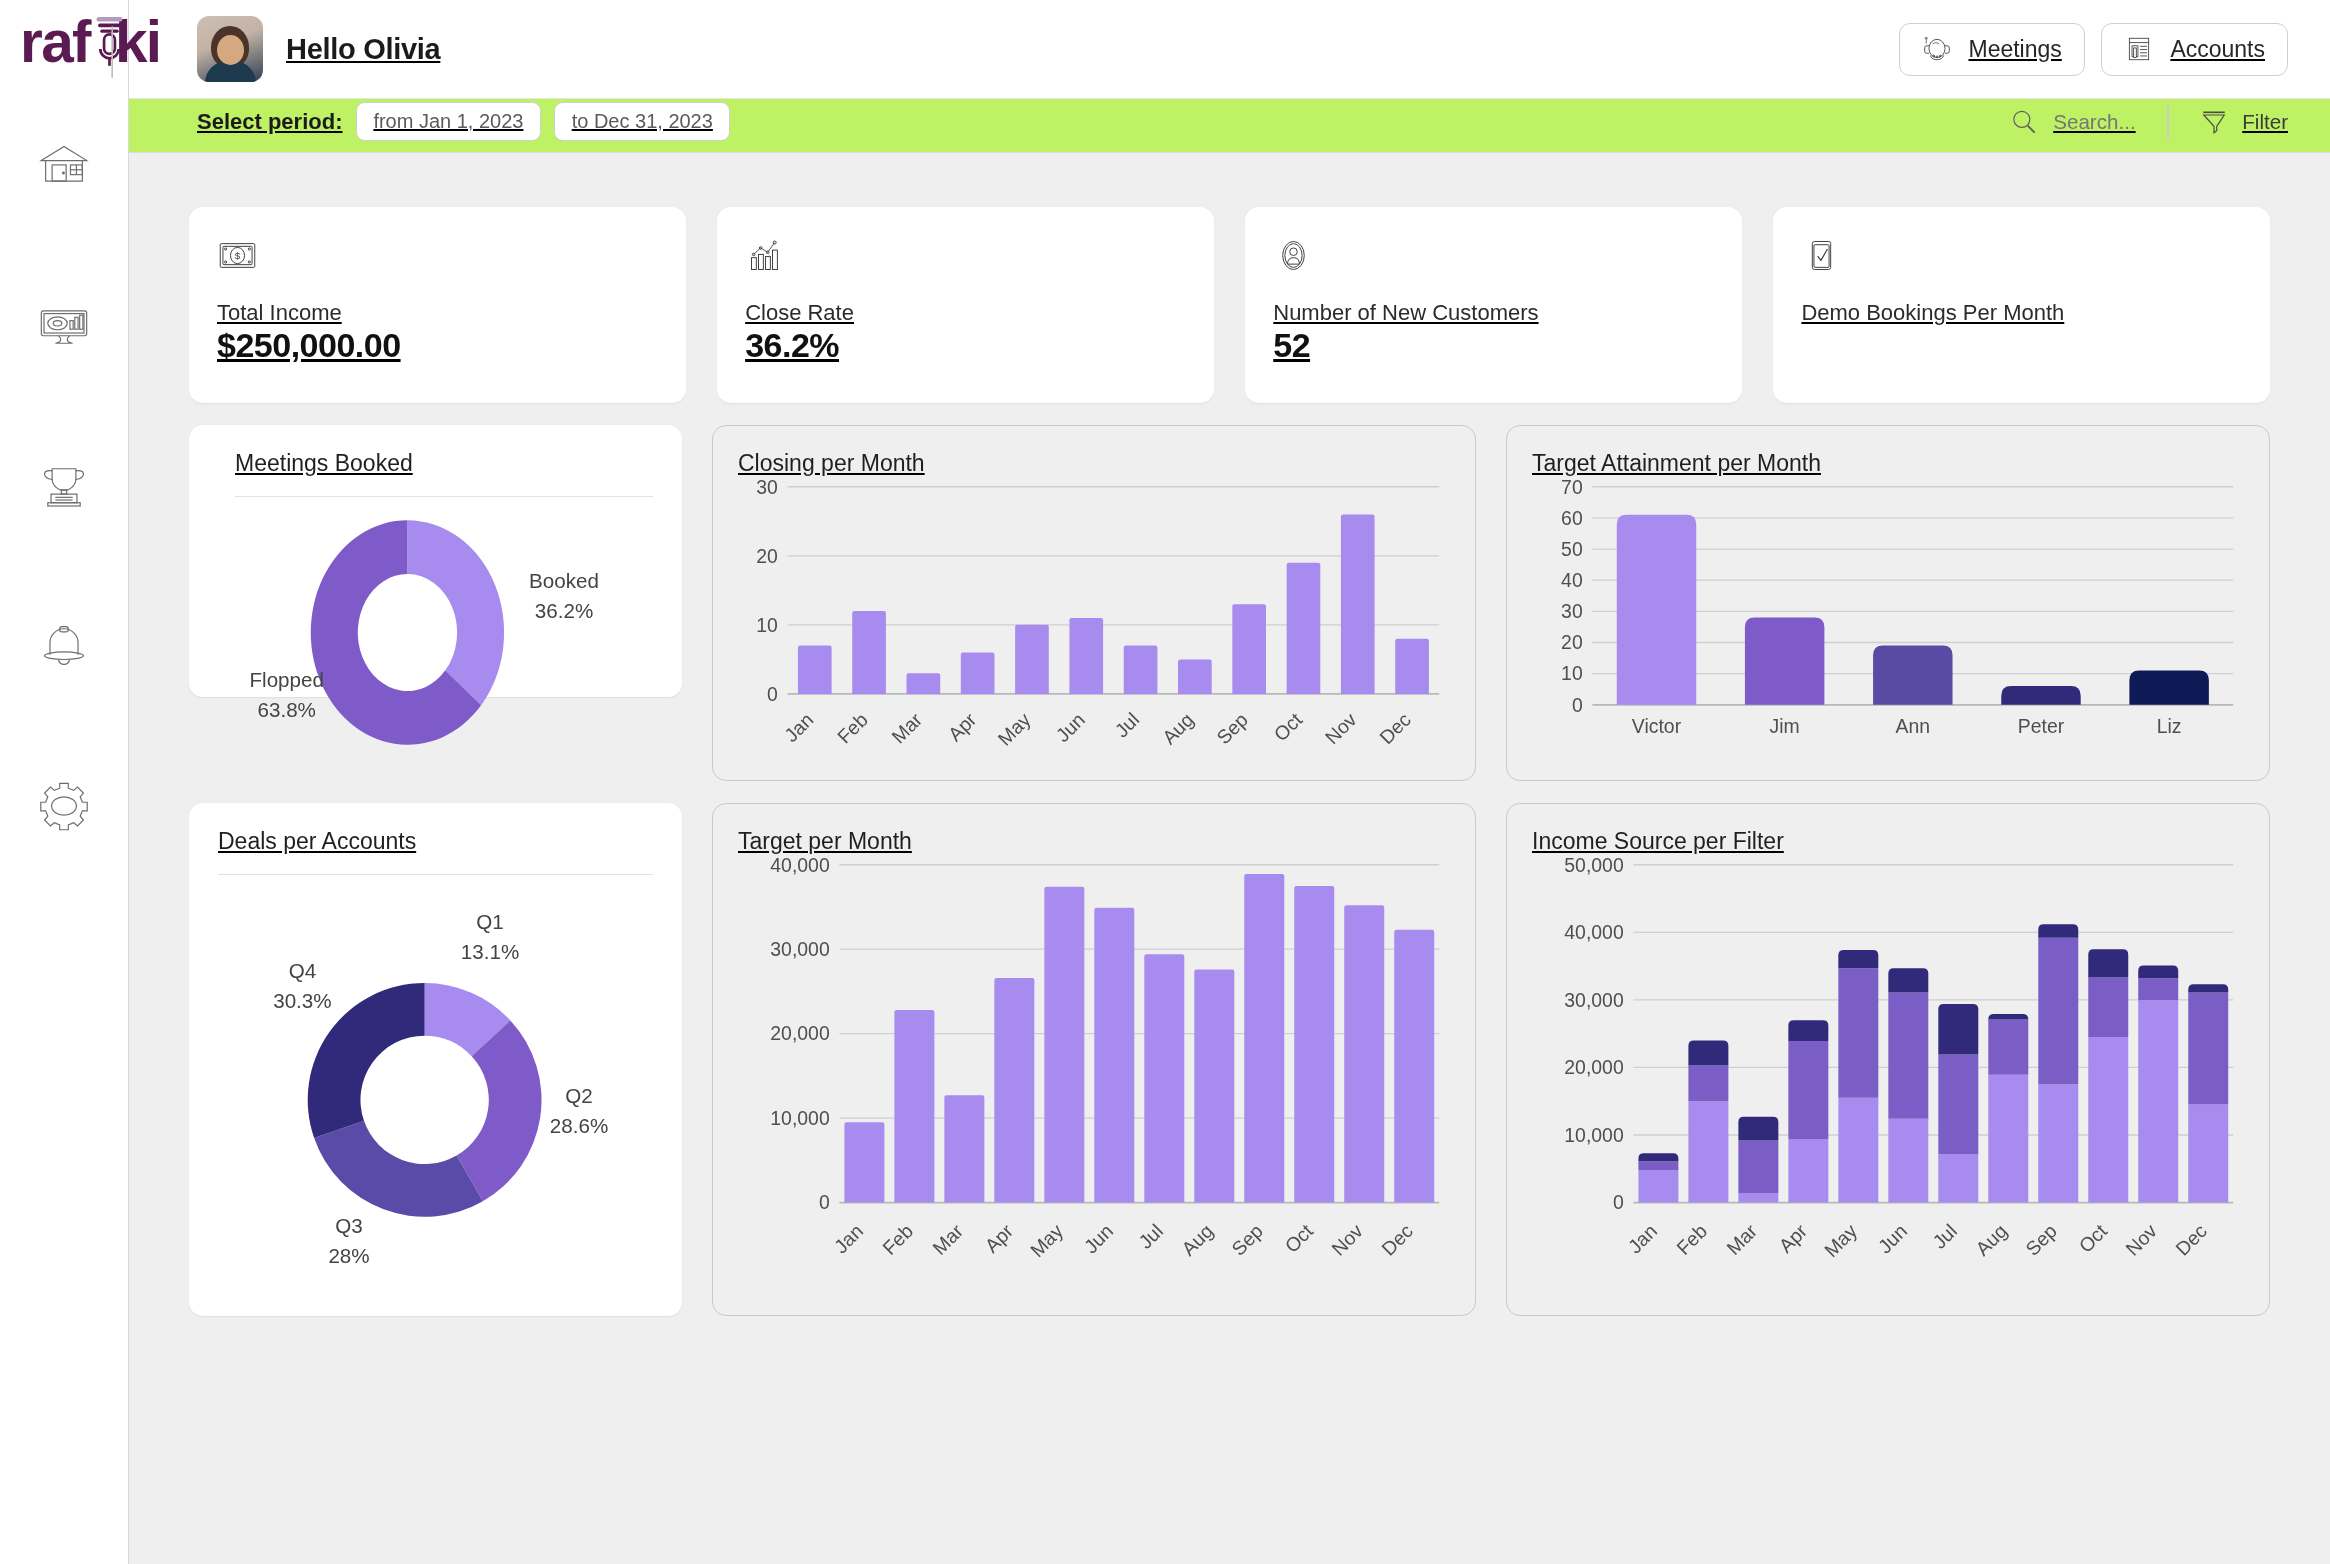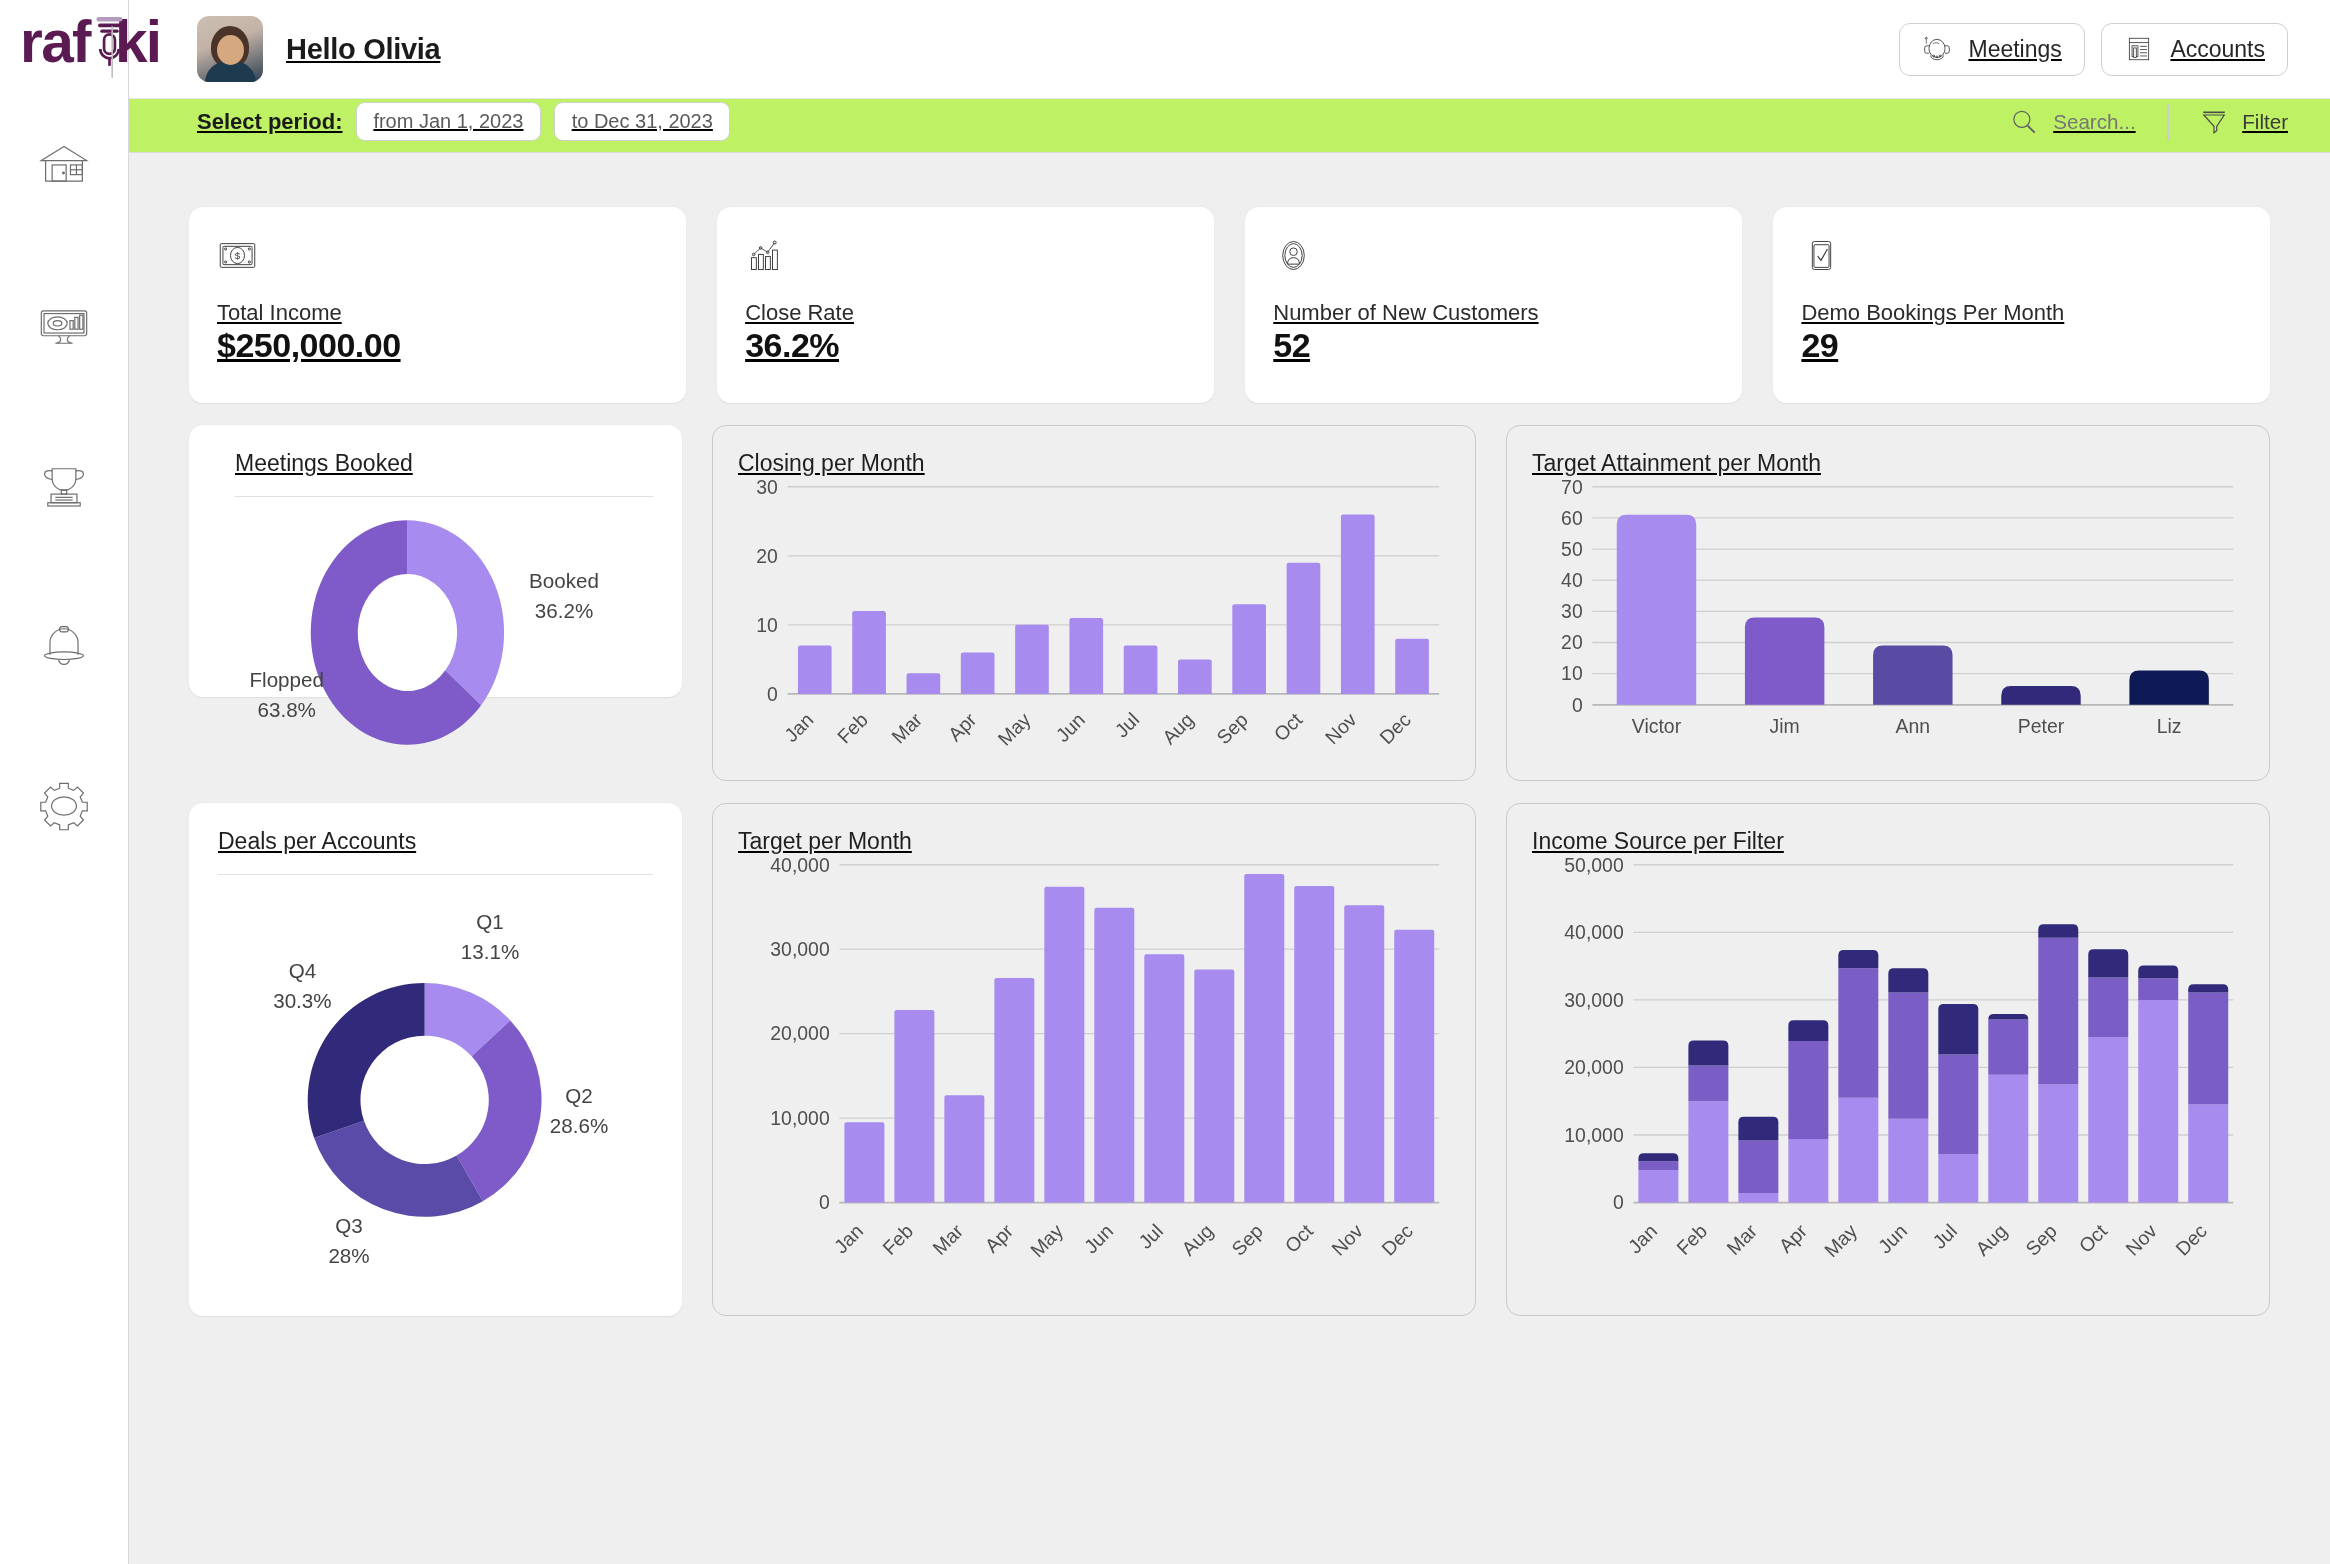--- a/index.html
+++ b/index.html
@@ -308,21 +308,20 @@
           <div class="kpi-label">Number of New Customers</div>
           <div class="kpi-value">52</div>
         </div>
         <div class="kpi">
           <svg viewBox="0 0 76 76" fill="none" stroke="#3c3c3c" stroke-width="1.8">
             <rect x="21" y="12" width="34" height="52" rx="4"></rect>
             <rect x="24" y="18" width="28" height="42" rx="2"></rect>
             <polyline points="31,39 37,47 49,26" stroke-width="2.2"></polyline>
           </svg>
           <div class="kpi-label">Demo Bookings Per Month</div>
-          <div class="kpi-value">29</div>
         </div>
       </div>
 
       <div class="chart-row row1">
         <div class="card-white">
           <div class="card-title">Meetings Booked</div>
           <div class="donut-area">
             <svg id="donut1" viewBox="0 0 800 470" style="position:absolute;left:0;top:0;width:100%;height:100%;">
                 <path d="M 330 20 A 185 215 0 0 1 471.0518645371178 374.1170317374306 L 402.43203854608754 307.4702676957778 A 95 112 0 0 0 330 123 Z" fill="#a78bee"></path>
                 <path d="M 471.0518645371178 374.1170317374306 A 185 215 0 1 1 329.99999999999994 20 L 330 123 A 95 112 0 1 0 402.43203854608754 307.4702676957778 Z" fill="#7e5bc8"></path>

